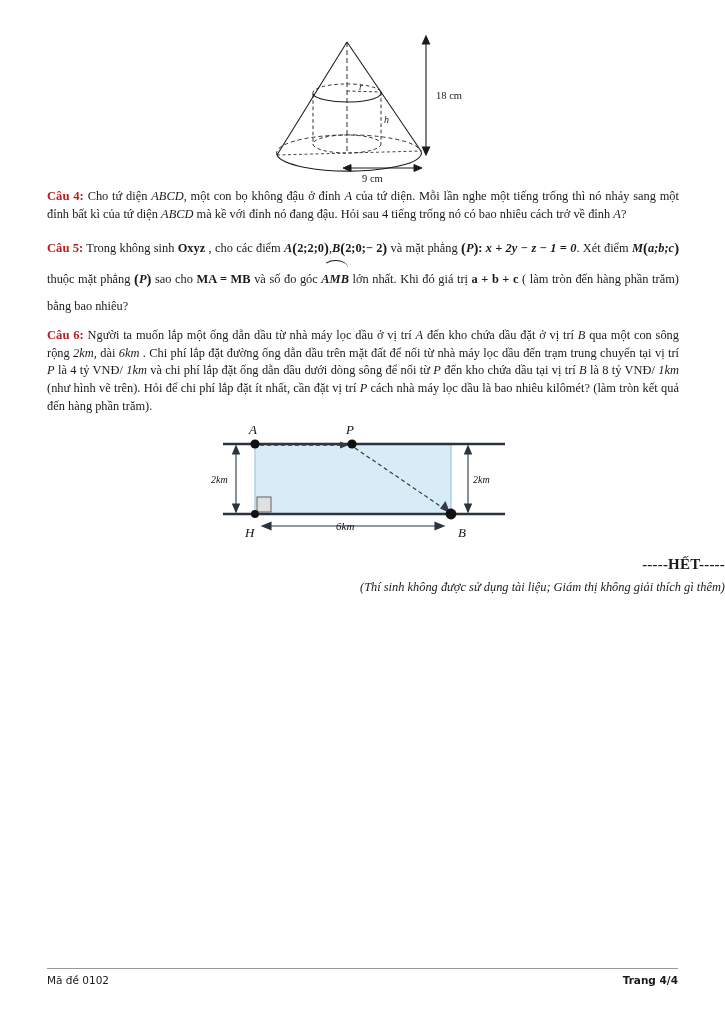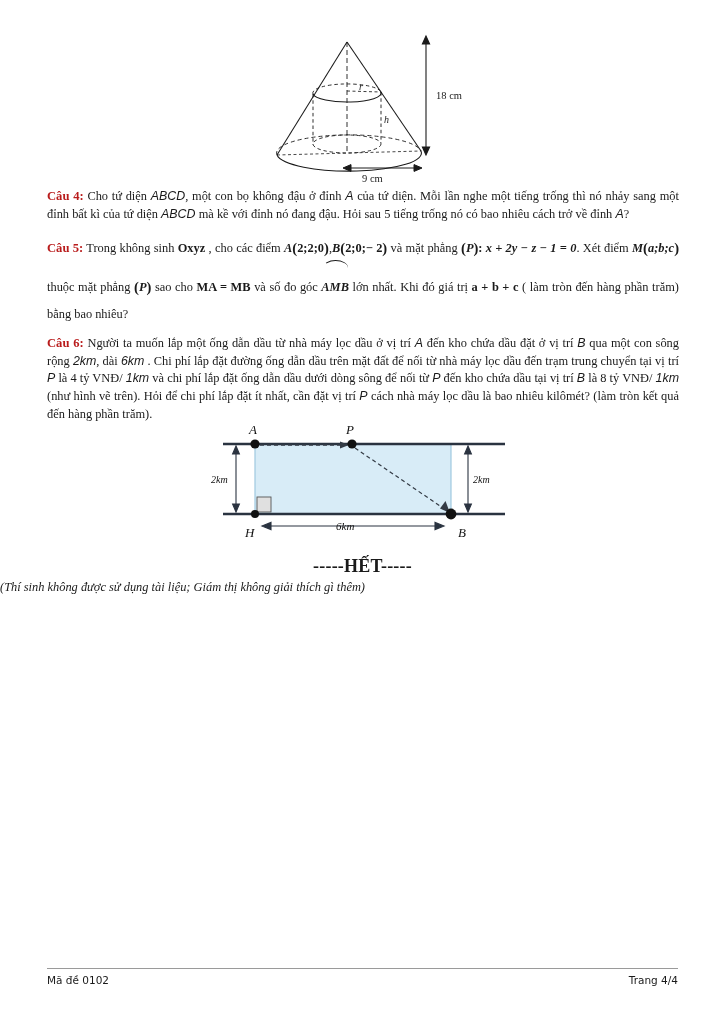--- a/index.html
+++ b/index.html
@@ -48,30 +48,30 @@
     color: #1a1a1a;
   }
   .q-block.spaced { line-height: 1.95; }
 
   .q-label {
     font-weight: bold;
     color: #b91c1c;
     font-size: 12.6px;
   }
 
-  .mi { font-style: italic; font-family: Liberation Sans, sans-serif; }
+  .mi { font-style: italic; font-family: Liberation Serif, serif; }
   .math { font-family: "Liberation Serif", serif; white-space: nowrap; font-weight: bold; }
   .math .it { font-style: italic; }
   .paren { font-size: 1.18em; vertical-align: -0.08em; font-style: normal; }
 
   .overarc {
     position: relative;
     display: inline-block;
     font-style: italic;
-    padding-top: 12px;
+    padding-top: 4px;
   }
   .overarc::before {
     content: "";
     position: absolute;
     left: 6%;
     right: 2%;
     top: -3px;
     height: 7px;
     border-top: 1.2px solid #1a1a1a;
     border-left: 1.2px solid transparent;
@@ -86,30 +86,30 @@
     top: 412px;
     width: 320px;
     height: 130px;
   }
 
   
   .endmark {
     position: absolute;
     left: 0; right: 0;
     top: 556px;
-    text-align: center;
+    text-align: right;
     font-weight: bold;
-    font-size: 18px;
+    font-size: 15px;
     letter-spacing: 0.2px;
   }
   .endnote {
     position: absolute;
     left: 0; right: 0;
     top: 580px;
-    text-align: left;
+    text-align: right;
     font-style: italic;
     font-size: 12.4px;
   }
 
   
   .footer-rule {
     position: absolute;
     left: 47px;
     top: 968px;
     width: 631px;
@@ -123,21 +123,21 @@
     width: 631px;
     display: flex;
     justify-content: space-between;
     align-items: baseline;
     font-family: "DejaVu Sans", sans-serif;
     font-size: 10.5px;
     color: #1a1a1a;
     gap: 36px;
   }
   .footer-left { font-weight: normal; }
-  .footer-right { font-weight: normal; }
+  .footer-right { font-weight: bold; }
 </style>
 </head>
 <body>
 
 <div class="page">
 
   <div class="cone-figure">
     <svg width="250" height="168" viewBox="0 0 250 168" xmlns="http://www.w3.org/2000/svg">
 
       <g fill="none" stroke="#1a1a1a" stroke-width="1.05">
@@ -188,21 +188,21 @@
 
   <div class="content">
 
     <div class="q-block">
       <span class="q-label">Câu 4:</span>
       <span>Cho tứ diện</span>
       <span class="mi">ABCD</span><span>, một con bọ không đậu ở đỉnh</span>
       <span class="mi">A</span>
       <span>của tứ diện. Mỗi lần nghe một tiếng trống thì nó nhảy sang một đỉnh bất kì của tứ diện</span>
       <span class="mi">ABCD</span>
-      <span>mà kề với đỉnh nó đang đậu. Hỏi sau 5 tiếng trống nó có bao nhiêu cách trở về đỉnh</span>
+      <span>mà kề với đỉnh nó đang đậu. Hỏi sau 4 tiếng trống nó có bao nhiêu cách trở về đỉnh</span>
       <span class="mi">A</span><span>?</span>
     </div>
 
     <div class="q-block spaced" style="margin-top:11px;">
       <span class="q-label">Câu 5:</span>
       <span>Trong không sinh</span>
       <span class="math it">Oxyz</span>
       <span>, cho các điểm</span>
       <span class="math"><span class="it">A</span><span class="paren">(</span><span>2;2;0</span><span class="paren">)</span></span><span>,</span><span class="math"><span class="it">B</span><span class="paren">(</span><span>2;0;− 2</span><span class="paren">)</span></span>
       <span>và mặt phẳng</span>

